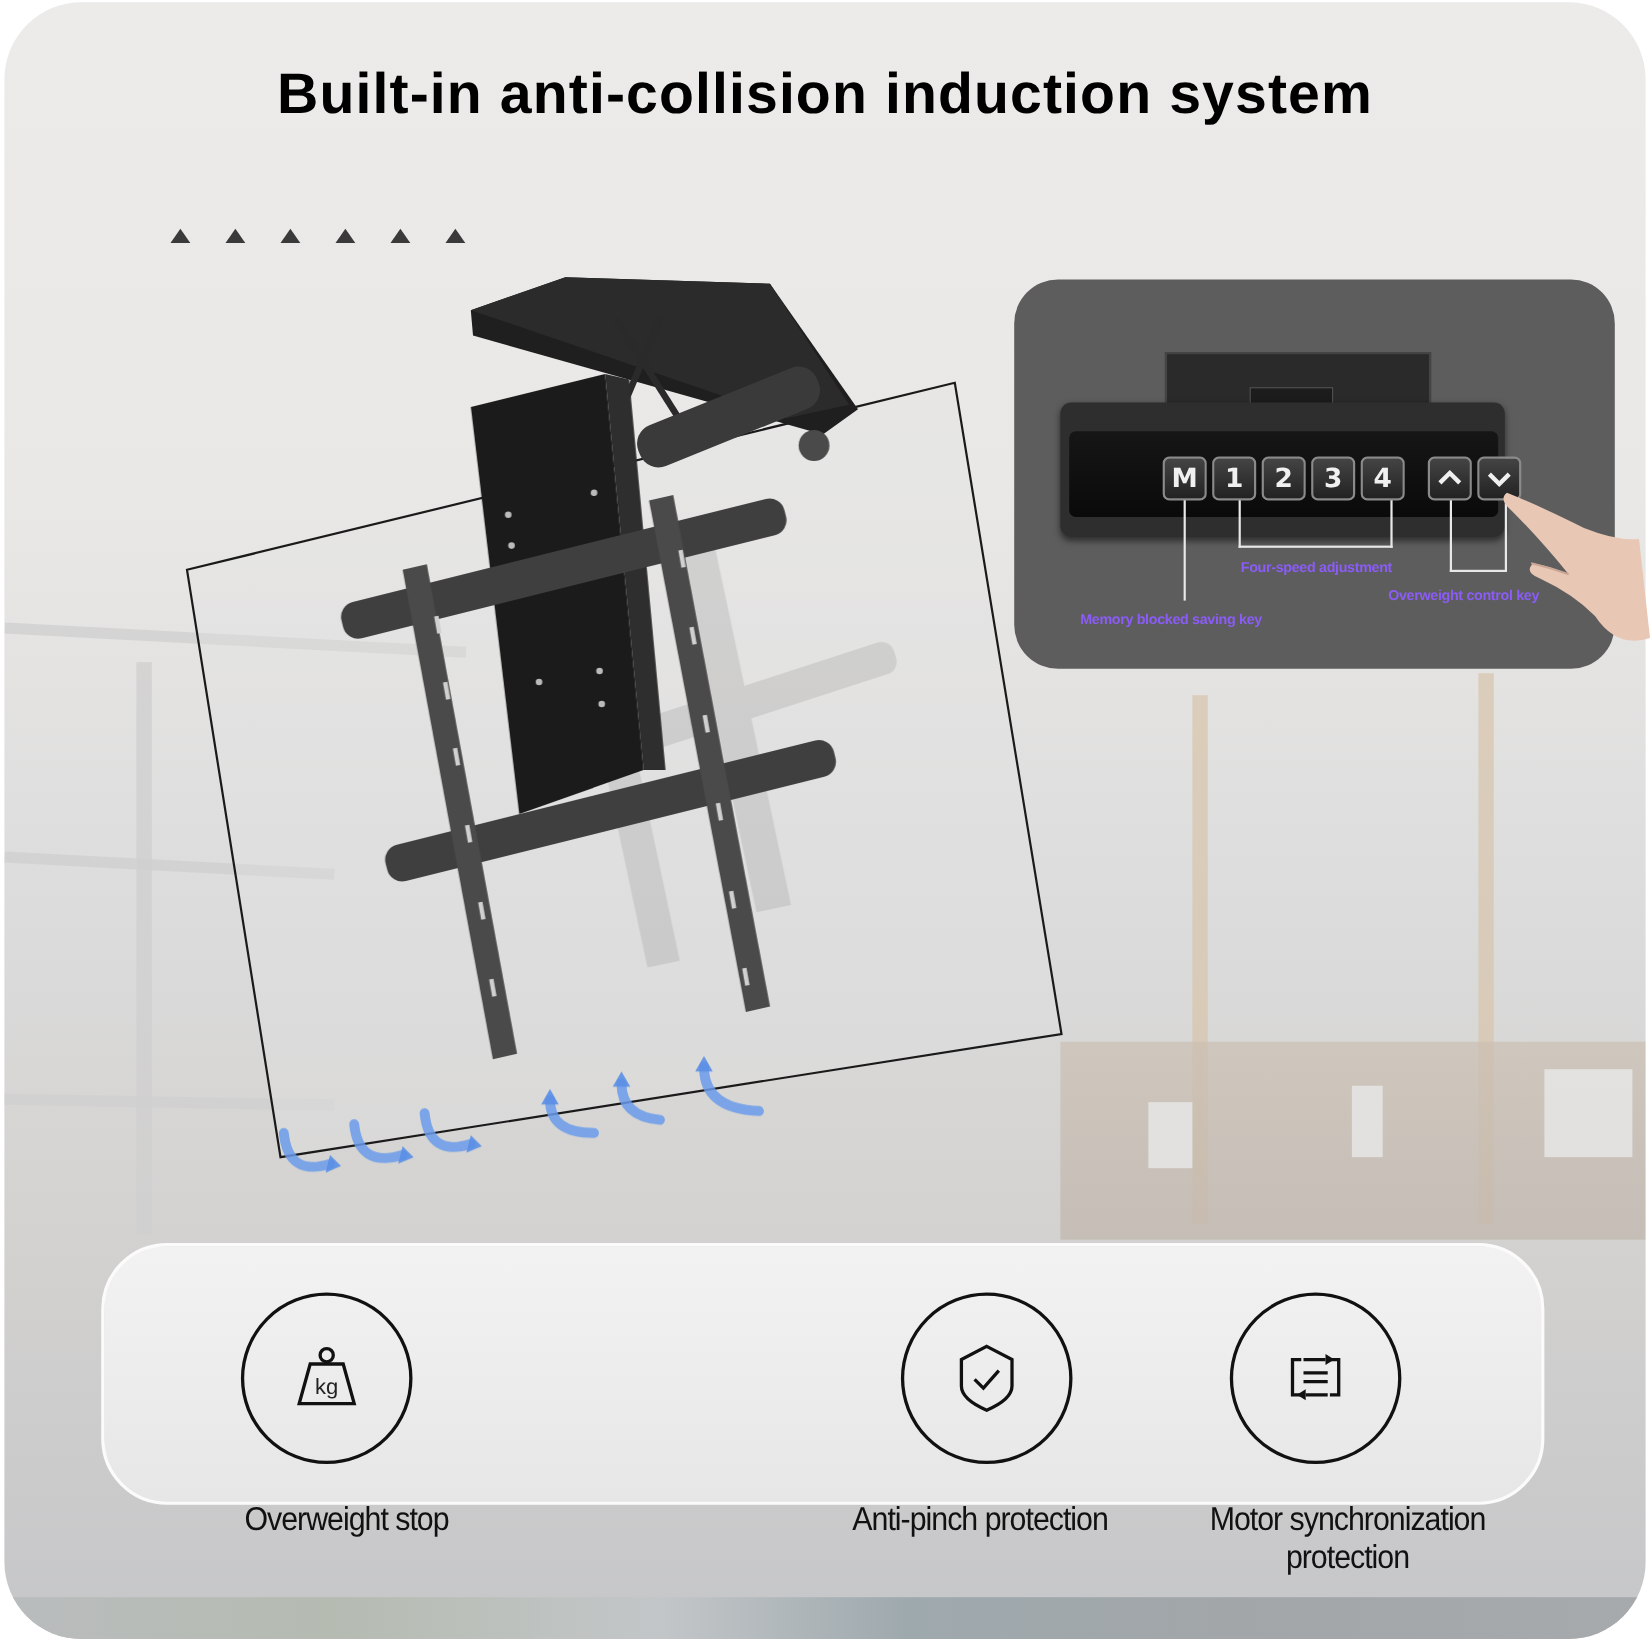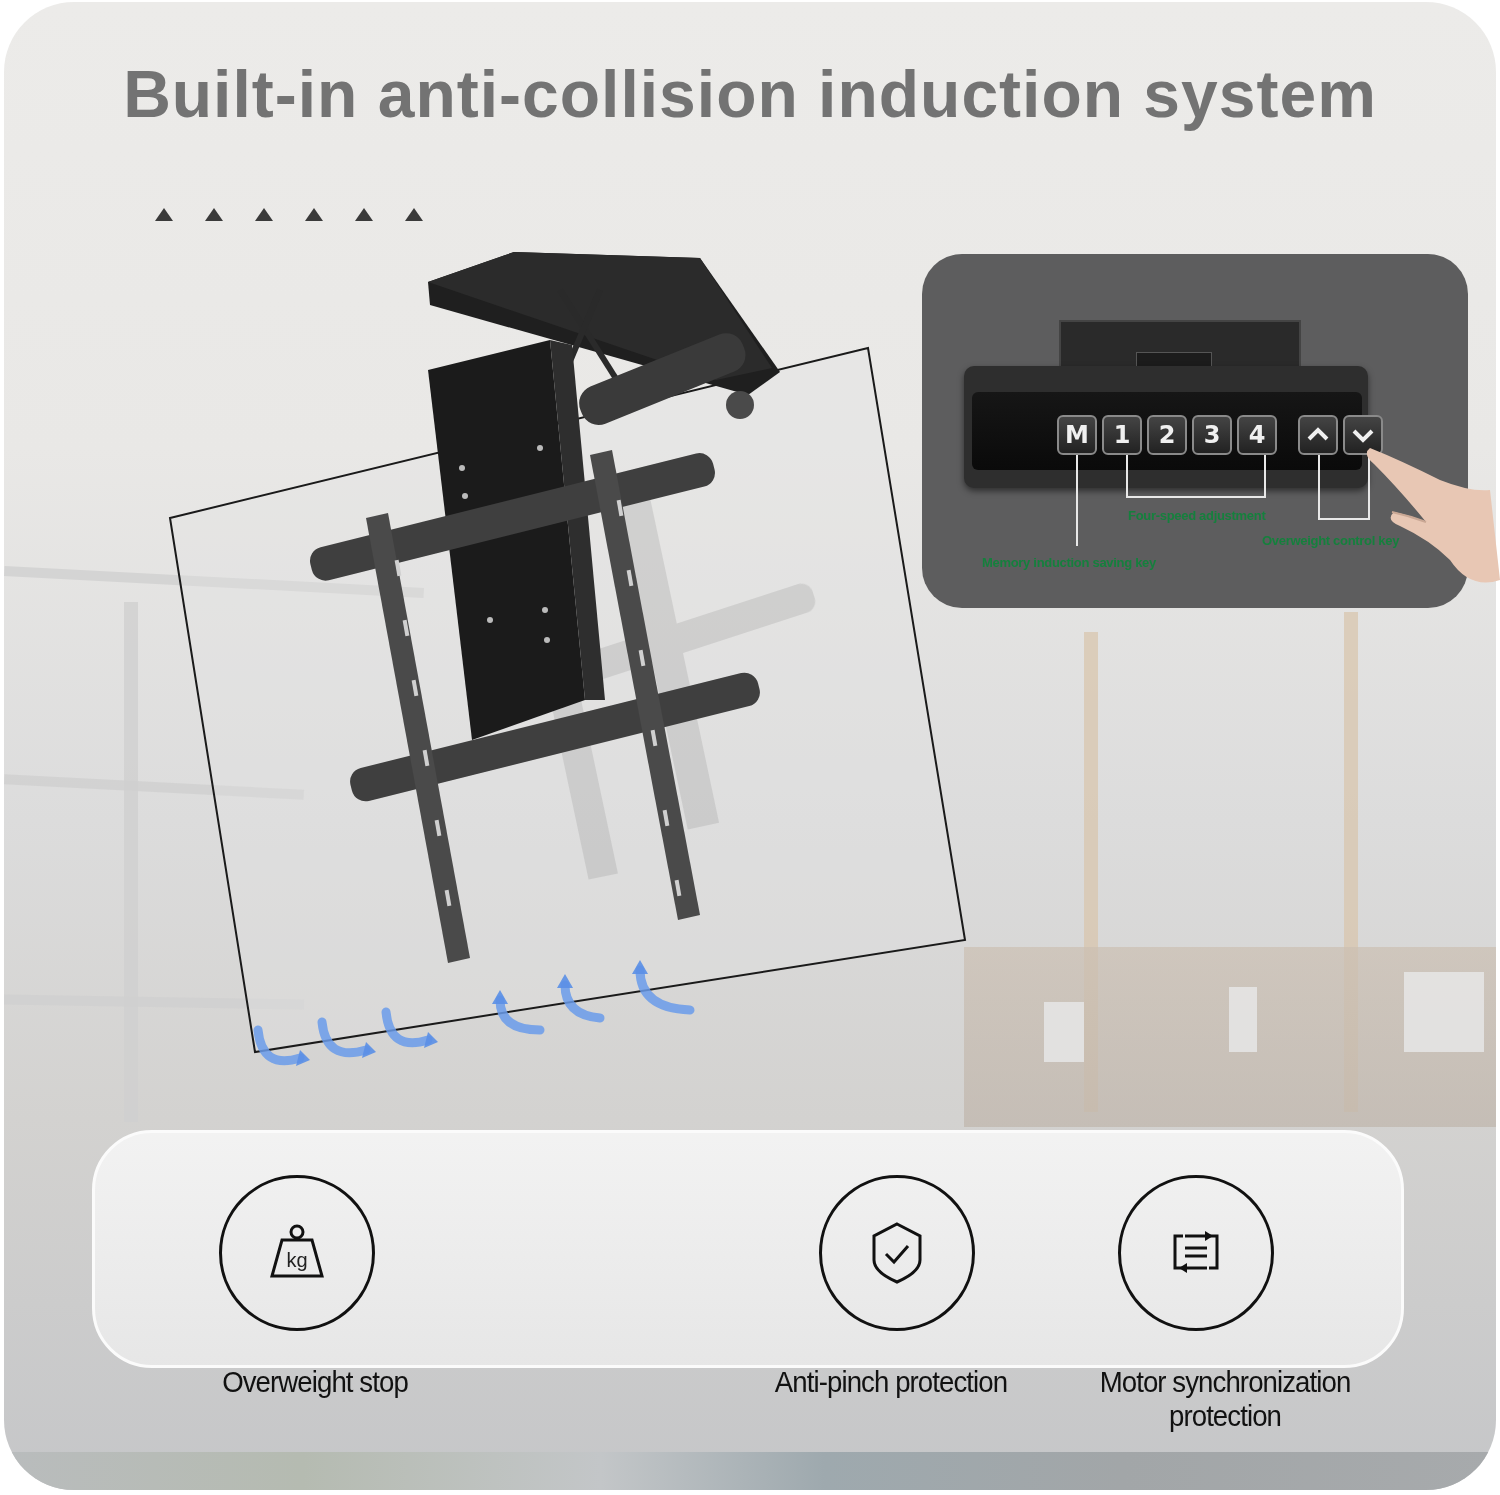--- a/index.html
+++ b/index.html
@@ -6,35 +6,35 @@
   body{width:1500px;height:1495px;position:relative;overflow:hidden;font-family:"Liberation Sans",sans-serif;}
   .card{position:absolute;left:4px;top:2px;width:1492px;height:1488px;border-radius:70px;overflow:hidden;
     background:linear-gradient(180deg,#ecebe9 0%,#e9e8e6 30%,#dcdcdc 55%,#d3d2d0 75%,#c5c6c8 100%);}
   
   .win-frame{position:absolute;background:#cfcfcf;opacity:.8;}
   .wood{position:absolute;background:#d8c6ae;opacity:.75;}
   .shelf-zone{position:absolute;background:linear-gradient(180deg,#cbbfb2,#bfb5ab);opacity:.7;}
   .book{position:absolute;background:#e6e6e6;opacity:.85;}
   .floor-strip{position:absolute;left:0;top:1450px;width:1492px;height:40px;
     background:linear-gradient(90deg,#b9bcbd 0%,#b5bbb1 20%,#c3c6c8 40%,#9ea9ae 55%,#a2a6a8 75%,#a7aaac 100%);}
-  .title{position:absolute;left:0;top:56px;width:1500px;text-align:center;font-size:66px;font-weight:bold;color:#737373;letter-spacing:1px;}
+  .title{position:absolute;left:0;top:56px;width:1500px;text-align:center;font-size:52px;font-weight:bold;color:#000000;letter-spacing:1px;}
   .triangles{position:absolute;left:155px;top:208px;display:flex;gap:0;}
   .tri{width:0;height:0;border-left:9px solid transparent;border-right:9px solid transparent;border-bottom:13px solid #3a3a3a;margin-right:32px;}
   
   .illus{position:absolute;left:0;top:0;width:1500px;height:1100px;}
   
   .panel{position:absolute;left:922px;top:254px;width:546px;height:354px;border-radius:40px;background:#5d5d5e;overflow:hidden;}
   .bracket-top{position:absolute;left:137px;top:66px;width:238px;height:46px;background:#2a2a2a;border:2px solid #444;}
   .bracket-tab{position:absolute;left:75px;top:30px;width:74px;height:18px;background:#1c1c1c;border:1px solid #555;}
   .handset{position:absolute;left:42px;top:112px;width:404px;height:122px;border-radius:10px;background:#2e2e2e;box-shadow:0 3px 6px rgba(0,0,0,.5);}
   .handset-face{position:absolute;left:8px;top:26px;width:390px;height:78px;border-radius:6px;background:linear-gradient(180deg,#161616,#0a0a0a);}
   .key{position:absolute;top:161px;width:36px;height:36px;border-radius:6px;background:linear-gradient(180deg,#444,#222);border:2px solid #8a8a8a;
     color:#f0f0f0;font-weight:bold;font-size:24px;text-align:center;line-height:36px;font-family:"DejaVu Sans",sans-serif;}
   .leader{position:absolute;background:#e8e8e8;}
-  .plabel{position:absolute;color:#15803d;font-size:13px;font-weight:bold;white-space:nowrap;letter-spacing:-.3px;}
+  .plabel{position:absolute;color:#8b5cf6;font-size:13px;font-weight:bold;white-space:nowrap;letter-spacing:-.3px;}
   .hand{position:absolute;}
   
   .features{position:absolute;left:92px;top:1130px;width:1312px;height:238px;border-radius:60px;
     background:linear-gradient(180deg,rgba(244,244,244,.95),rgba(232,232,232,.95));border:3px solid #fbfbfb;box-sizing:border-box;}
   .feat{position:absolute;top:0;width:320px;height:310px;}
   .feat-circle{position:absolute;top:42px;width:156px;height:156px;border-radius:50%;border:3px solid #111;box-sizing:border-box;display:flex;align-items:center;justify-content:center;}
   .feat-label{position:absolute;top:232px;left:0;width:100%;text-align:center;font-size:30px;color:#111;letter-spacing:-1px;transform:scaleX(.92);}
 </style>
 </head>
 <body>
@@ -163,21 +163,21 @@
     </svg>
 </div>
 <div class="key" style="left:1343px;top:415px;">
   <svg width="36" height="36" viewBox="0 0 36 36">
       <polyline points="9,14 18,23 27,14" fill="none" stroke="#f0f0f0" stroke-width="4"></polyline>
     </svg>
 </div>
 
 <div class="plabel" style="left:1128px;top:508px;">Four-speed adjustment</div>
 <div class="plabel" style="left:1262px;top:533px;">Overweight control key</div>
-<div class="plabel" style="left:982px;top:555px;">Memory induction saving key</div>
+<div class="plabel" style="left:982px;top:555px;">Memory blocked saving key</div>
 
 <svg class="hand" style="left:1360px;top:440px;" width="140" height="150" viewBox="0 0 140 150">
   <path d="M10,8 Q40,20 80,40 Q110,52 130,50 L140,140 Q110,150 90,120 Q70,100 40,86 Q25,80 34,72 Q52,76 66,82 Q40,50 14,24 Q2,14 10,8 Z" fill="#e8c7b4"></path>
   <path d="M32,72 Q50,76 66,82" fill="none" stroke="#c9a794" stroke-width="2"></path>
 </svg>
 
 <div class="features">
   <div class="feat" style="left:60px;">
     <div class="feat-circle" style="left:64px;">
       <svg width="70" height="70" viewBox="0 0 70 70">

